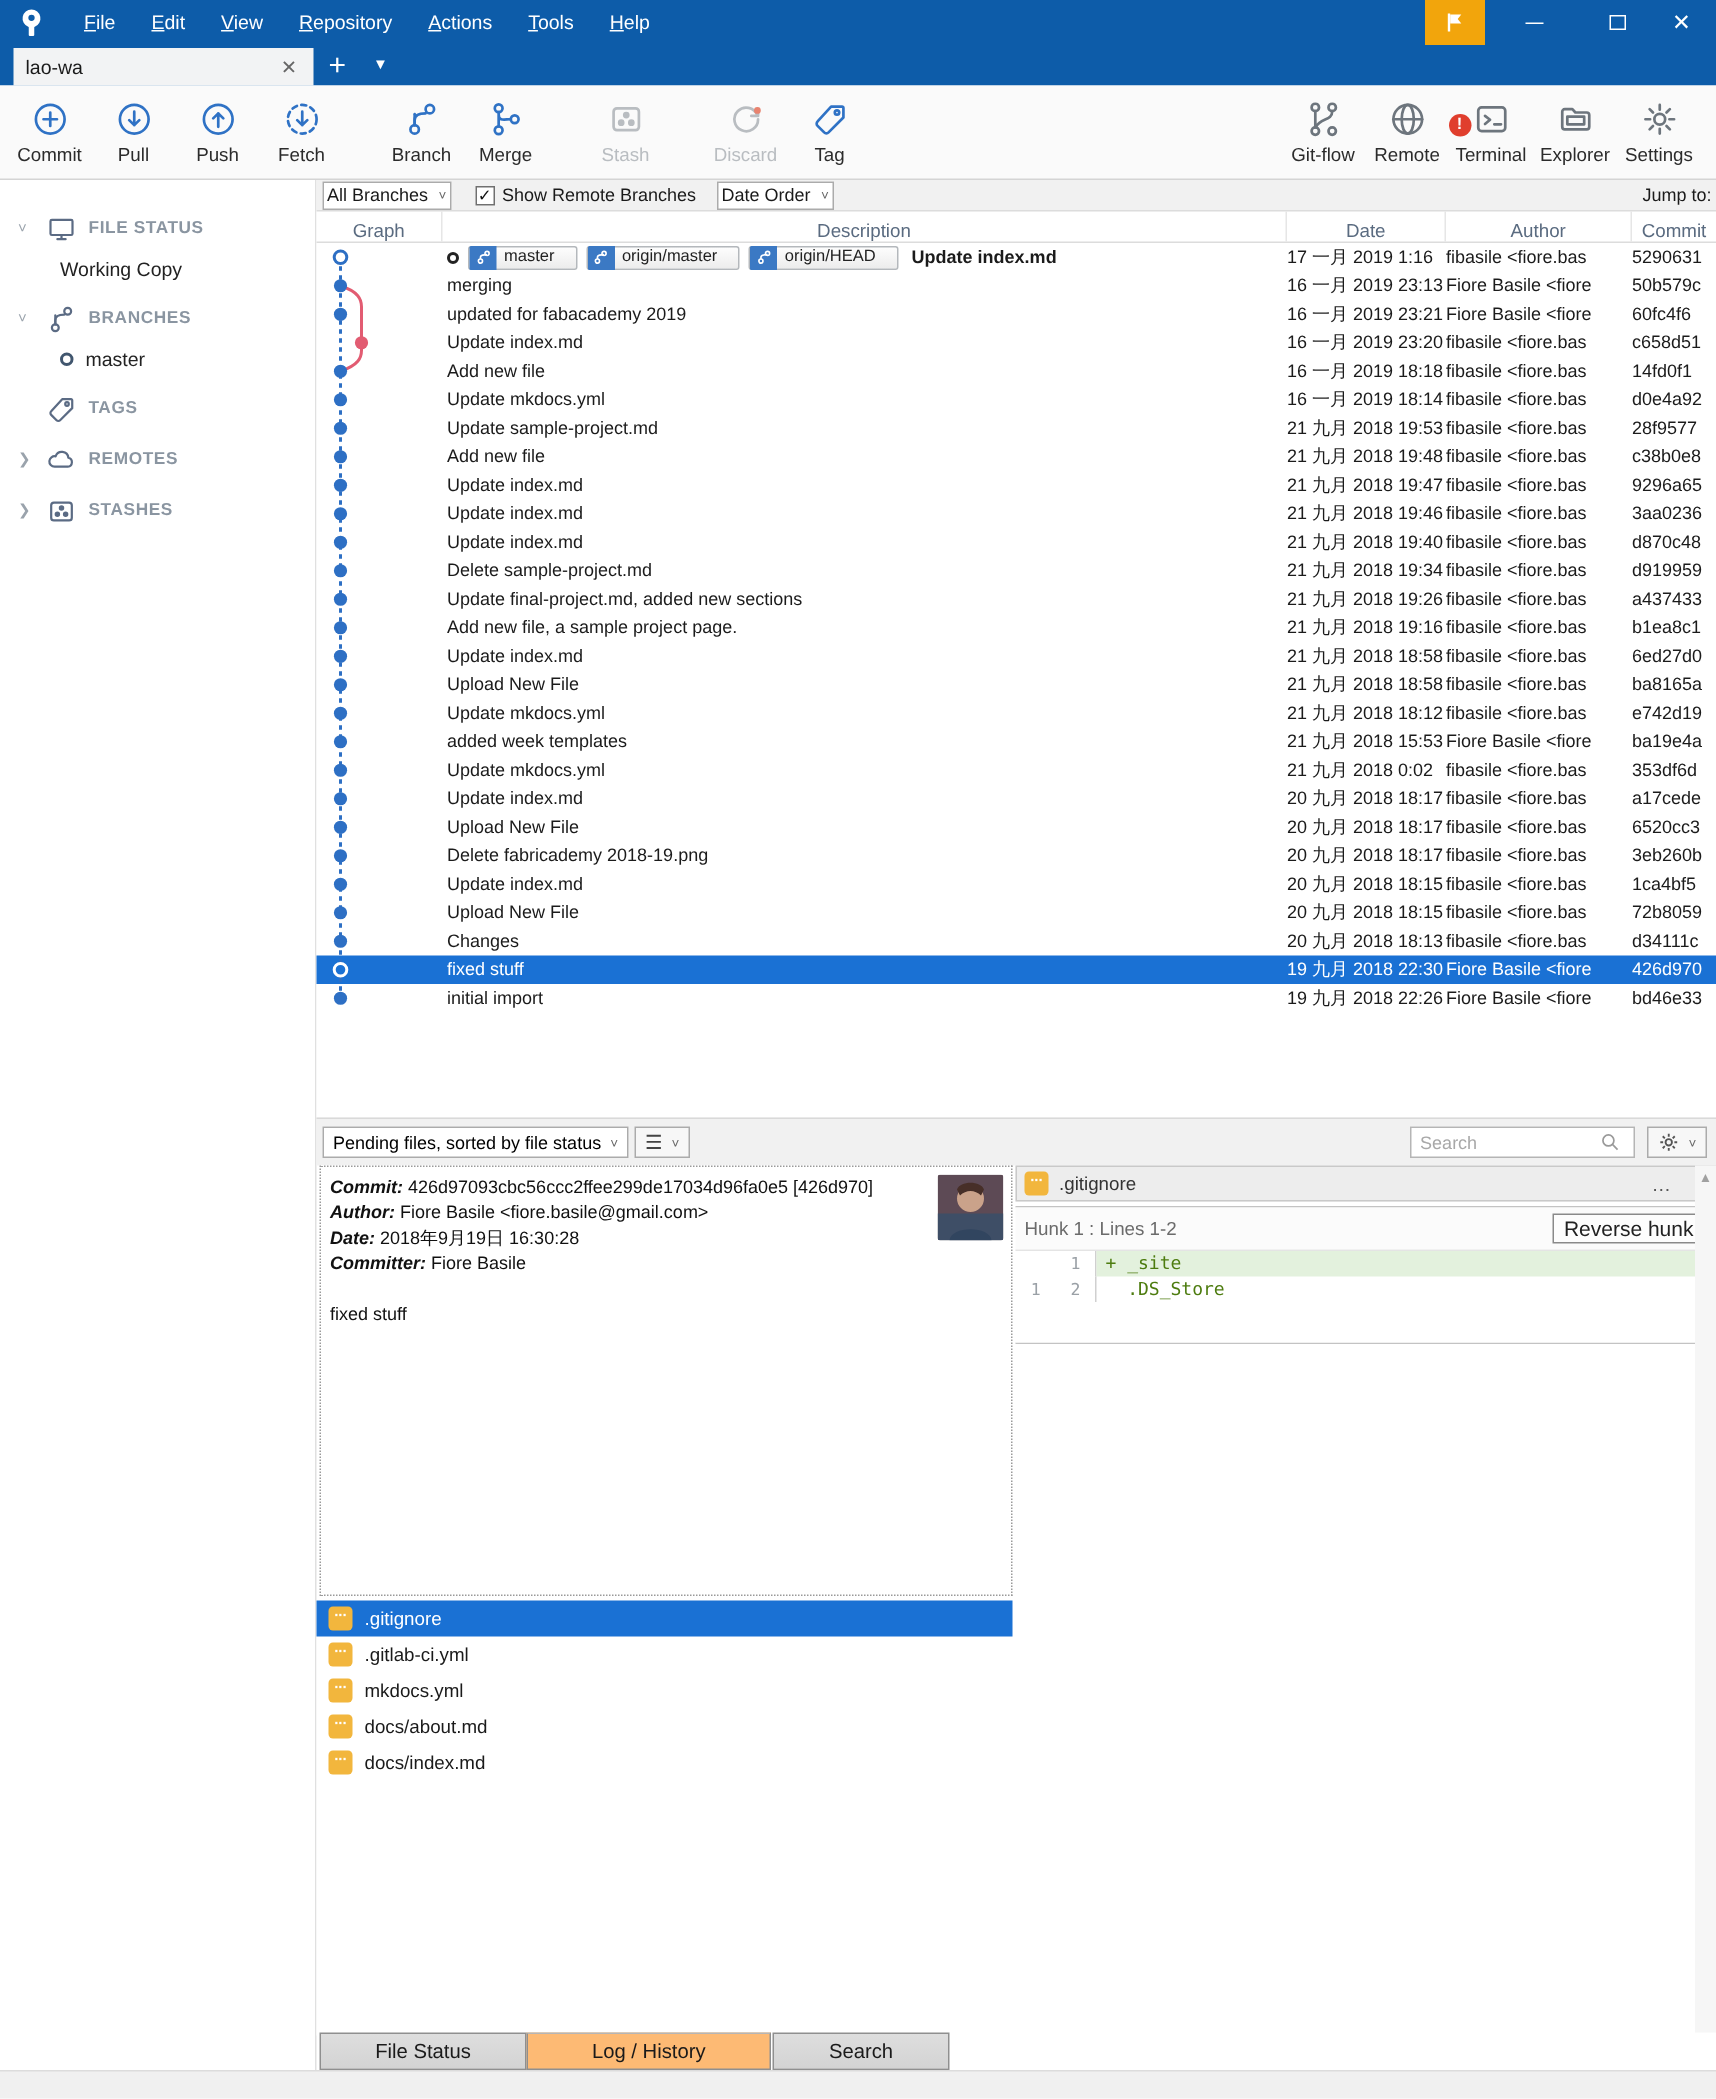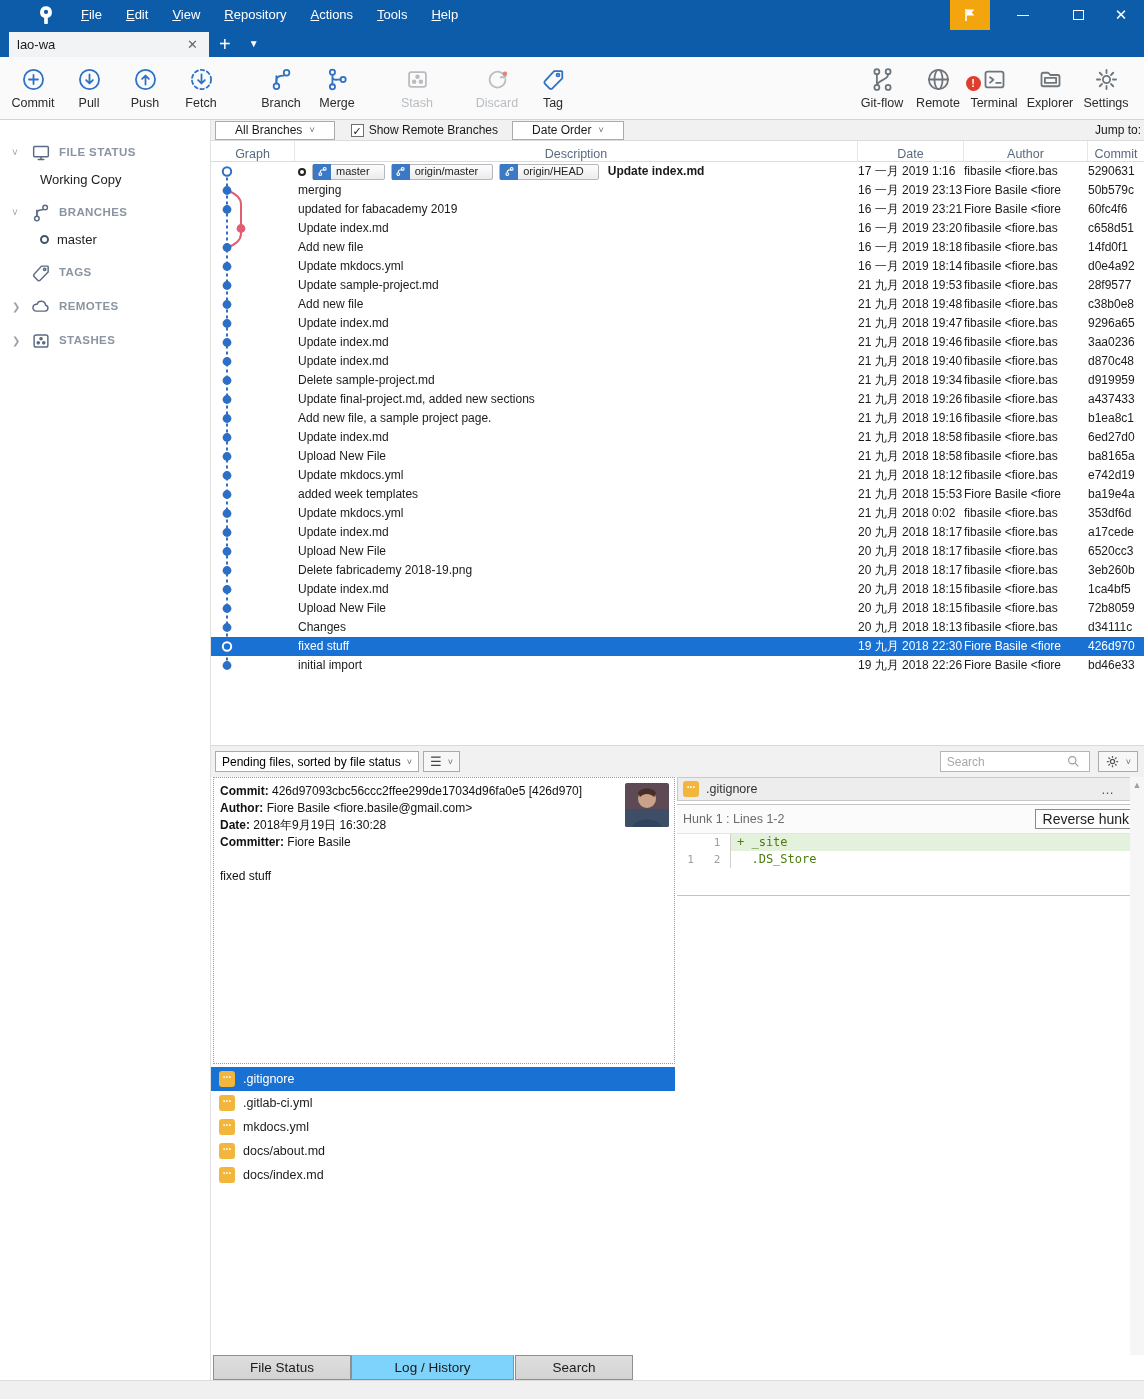--- a/index.html
+++ b/index.html
@@ -1,21 +1,21 @@
 <!DOCTYPE html>
 <html><head>
 <meta charset="utf-8">
 <style>
   * { margin:0; padding:0; box-sizing:border-box; }
   html,body { width:1144px; height:1399px; overflow:hidden; background:#fff;
     font-family:"Liberation Sans", sans-serif; -webkit-font-smoothing:antialiased; }
   .abs { position:absolute; }
 
   
-  #titlebar { left:0; top:0; width:1144px; height:30px; background:#0d5ca9; display:flex; align-items:center; color:#fff;padding-left:25px; }
+  #titlebar { left:0; top:0; width:1144px; height:30px; background:#0d5ca9; display:flex; align-items:center; color:#fff; }
   #logo { width:22px; height:22px; margin:0 12px 0 10px; }
   .menuitem { font-size:13px; padding:0 12px; height:30px; line-height:30px; cursor:default; }
   .menuitem u { text-decoration:underline; }
   #flag-btn { left:950px; top:0; width:40px; height:30px; background:#f2a50c; display:flex; align-items:center; justify-content:center; }
   .winbtn { top:0; width:46px; height:30px; display:flex; align-items:center; justify-content:center; color:#fff; font-size:14px; }
   #btn-min{ left:1000px;} #btn-max{ left:1055px;} #btn-close{ left:1098px; font-size:15px;}
   .maxglyph { width:11px; height:10px; border:1.4px solid #fff; }
   .minglyph { width:12px; height:0; border-top:1.6px solid #fff; }
 
   
@@ -42,21 +42,21 @@
   .side-row { display:flex; align-items:center; height:28px; padding-left:12px; color:#8a95a1; }
   .side-row .chev { width:16px; font-size:10px; color:#9aa3ac; }
   .side-row .sicon { width:22px; height:20px; margin:0 7px 0 2px; color:#5b6b84; }
   .side-row .slabel { font-size:11.5px; letter-spacing:.4px; font-weight:bold; }
   .side-item { display:flex; align-items:center; height:26px; padding-left:40px; color:#222; font-size:13px; margin-bottom:4px;}
   .side-sec { margin-bottom:6px; }
   .dot-open { width:9px; height:9px; border:2.5px solid #41566e; border-radius:50%; margin-right:8px; }
 
   
   #filterbar { left:211px; top:120px; width:933px; height:20px; background:#f1f1f1; display:flex; align-items:center; font-size:12px; color:#1a1a1a; }
-  .mini-select { height:19px; background:#fff; border:1px solid #ababab; display:inline-flex; align-items:center; padding:0 19px; font-size:12px; color:#1a1a1a; margin-left:4px; }
+  .mini-select { height:19px; background:#fff; border:1px solid #ababab; display:inline-flex; align-items:center; padding:0 2px; font-size:12px; color:#1a1a1a; margin-left:4px; }
   .mini-select .caret { margin-left:7px; font-size:9px; color:#666; }
   .cb { width:13px; height:13px; background:#fff; border:1px solid #707070; font-size:11px; line-height:12px; text-align:center; color:#111; margin:0 5px 0 16px; }
   #jump-label { margin-left:auto; padding-right:3px; }
 
   
   #loghead { left:211px; top:140px; width:933px; height:22px; background:#fff; border-bottom:1px solid #dcdcdc; border-top:1px solid #dcdcdc; display:flex; font-size:12.5px; color:#5a6b80; }
   .hcell { display:flex; align-items:flex-end; justify-content:center; border-right:1px solid #e6e6e6; }
   .h-graph{width:84px;} .h-desc{width:563px;} .h-date{width:106px;} .h-author{width:124px;} .h-hash{width:56px; border-right:none;}
   #logrows { left:211px; top:162px; width:933px; height:583px; background:#fff; }
   #graph-svg { position:absolute; left:0; top:0; pointer-events:none; }
@@ -78,21 +78,21 @@
   .bb-btn { height:21px; background:#f7f7f7; border:1px solid #ababab; display:inline-flex; align-items:center; padding:0 6px; font-size:12px; margin-left:4px; color:#444; }
   .bb-btn .caret, .bb-select .caret { margin-left:6px; font-size:9px; color:#666; }
   #search-box { margin-left:auto; margin-right:4px; width:150px; height:21px; background:#fff; border:1px solid #b5b5b5; display:flex; align-items:center; padding:0 4px 0 6px; }
   #search-box input { border:none; outline:none; width:120px; font-size:12px; font-family:inherit; color:#333; background:transparent; }
   #search-box input::placeholder { color:#a8a8a8; }
   #gear-btn { margin-right:6px; }
   #gear-btn svg { width:15px; height:15px; color:#555; }
 
   
   #details { left:213px; top:777px; width:462px; height:287px; border:1px dotted #9a9a9a; background:#fff; padding:5px 6px; font-size:12px; line-height:17px; color:#111; }
-  .fld b { font-weight:bold; }
+  .fld b { font-weight:bold;font-style:italic; }
   .linkval { color:#3f72b8; }
   #avatar { position:absolute; right:5px; top:5px; width:44px; height:44px; border-radius:2px; overflow:hidden; }
   #commit-msg { margin-top:17px; }
 
   
   #filelist { left:211px; top:1067px; width:464px; height:290px; background:#fff; }
   .filerow { display:flex; align-items:center; height:24px; padding-left:4px; font-size:12.5px; color:#1a1a1a; }
   .filerow.sel { background:#1a71d4; color:#fff; }
   .fic { width:16px; height:16px; border-radius:3px; background:#f2b63d; color:#fff; font-size:10px; font-weight:bold; letter-spacing:-.5px; text-align:center; line-height:14px; margin:0 8px 0 4px; flex:none; }
 
@@ -108,21 +108,21 @@
   .dline { display:flex; height:17px; font-family:"DejaVu Sans Mono", monospace; font-size:12px; line-height:17px; }
   .g1,.g2 { width:27px; text-align:center; color:#9aa0a6; font-size:11px; flex:none; }
   .g2 { border-right:1px solid #d0d0d0; }
   .dcode { flex:1; white-space:pre; padding-left:6px; color:#4d7c0f; }
   .dline.add .dcode { background:#e3f1dd; }
   #diff-scroll { position:absolute; right:0; top:0; width:14px; height:578px; background:#f6f6f6; }
   #diff-scroll .arrow { color:#a0a0a0; font-size:9px; text-align:center; padding-top:3px; }
 
   
   .btab { top:1355px; height:25px; border:1px solid #8f8f8f; background:linear-gradient(#dedede,#d3d3d3); font-size:13.5px; color:#1a1a1a; display:flex; align-items:center; justify-content:center; }
-  .btab.active { background:#7dd3fc; border-top-color:#b5b5b5; }
+  .btab.active { background:#fdba74; border-top-color:#b5b5b5; }
   #btab-0 { left:213px; width:138px; }
   #btab-1 { left:351px; width:163px; }
   #btab-2 { left:515px; width:118px; }
   #bottomstrip { left:0; top:1380px; width:1144px; height:19px; background:#f0f0f0; border-top:1px solid #dcdcdc; }
 </style>
 </head>
 <body>
 
 <div class="abs" id="titlebar">
   <span id="logo">

